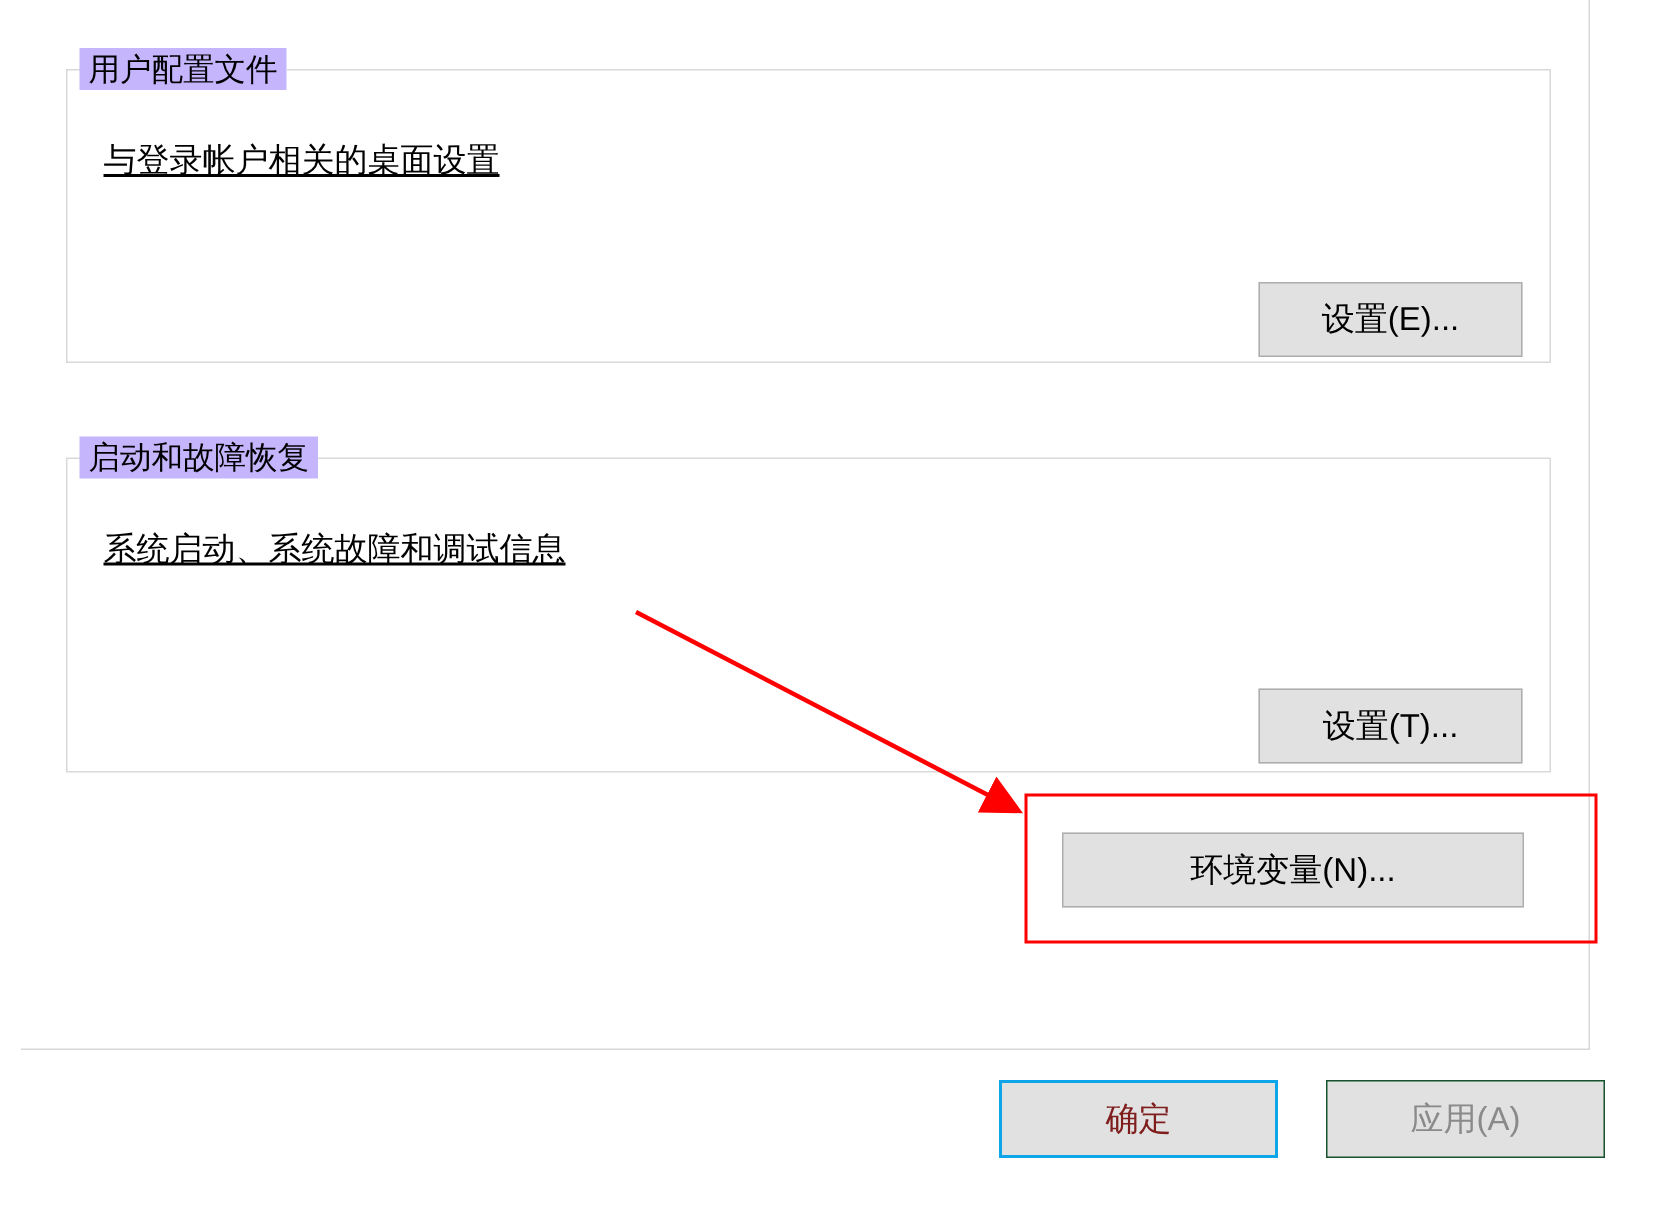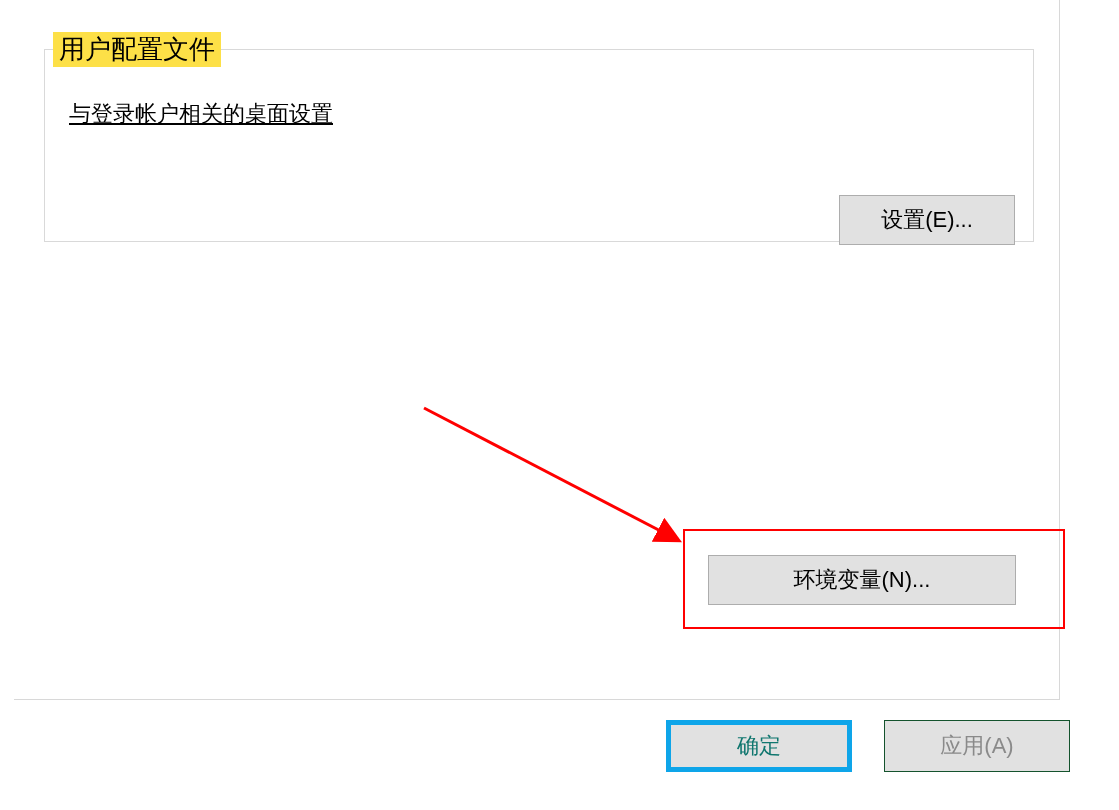--- a/index.html
+++ b/index.html
@@ -25,23 +25,23 @@
       border-right: 1px solid #d8d8d8;
       border-bottom: 1px solid #d8d8d8;
     }
     fieldset.group {
       position: absolute;
       border: 1px solid #d9d9d9;
       margin: 0;
       padding: 0;
     }
     fieldset.group legend {
-      font-size: 26px;
+      font-size: 21px;
       color: #000000;
-      background: #fde047;
+      background: #c4b5fd;
       padding: 0 6px;
       margin-left: 8px;
     }
     .group-desc {
       font-size: 22px;
       color: #000000;
       position: absolute;
       left: 24px;
       top: 32px;
       text-decoration: underline;
@@ -75,43 +75,48 @@
       justify-content: flex-end;
       align-items: flex-start;
       gap: 32px;
       padding-top: 20px;
       padding-right: 30px;
     }
     .bottom-button {
       width: 186px;
       height: 52px;
       background: #e1e1e1;
-      border: 5px solid #0ea5e9;
+      border: 2px solid #0ea5e9;
       font-family: inherit;
       font-size: 22px;
-      color: #0f766e;
+      color: #7f1d1d;
       cursor: default;
     }
     .bottom-button.disabled {
       color: #8a8a8a;
       border: 1px solid #14532d;
       background: #e1e1e1;
     }
   </style>
 </head>
 <body>
 
 <div class="panel">
 
   <fieldset class="group" style="left:30px; top:32px; width:990px; height:210px;">
     <legend>用户配置文件</legend>
     <div class="group-desc">与登录帐户相关的桌面设置</div>
     <button class="win-button" style="position:absolute; right:18px; top:128px; width:176px; height:50px;">设置(E)...</button>
   </fieldset>
 
+  <fieldset class="group" style="left:30px; top:291px; width:990px; height:224px;">
+    <legend>启动和故障恢复</legend>
+    <div class="group-desc">系统启动、系统故障和调试信息</div>
+    <button class="win-button" style="position:absolute; right:18px; top:140px; width:176px; height:50px;">设置(T)...</button>
+  </fieldset>
 
   <button class="win-button" style="position:absolute; left:694px; top:555px; width:308px; height:50px;">环境变量(N)...</button>
 
   <div class="env-highlight" style="left:669px; top:529px; width:382px; height:100px;"></div>
 
   <svg class="arrow-svg" style="left:400px; top:398px; width:290px; height:170px;" viewBox="0 0 290 170">
     <defs>
       <marker id="arrowhead" markerWidth="9" markerHeight="9" refX="6" refY="4.5" orient="auto">
         <polygon points="0 0, 9 4.5, 0 9" fill="#ff0000"></polygon>
       </marker>

